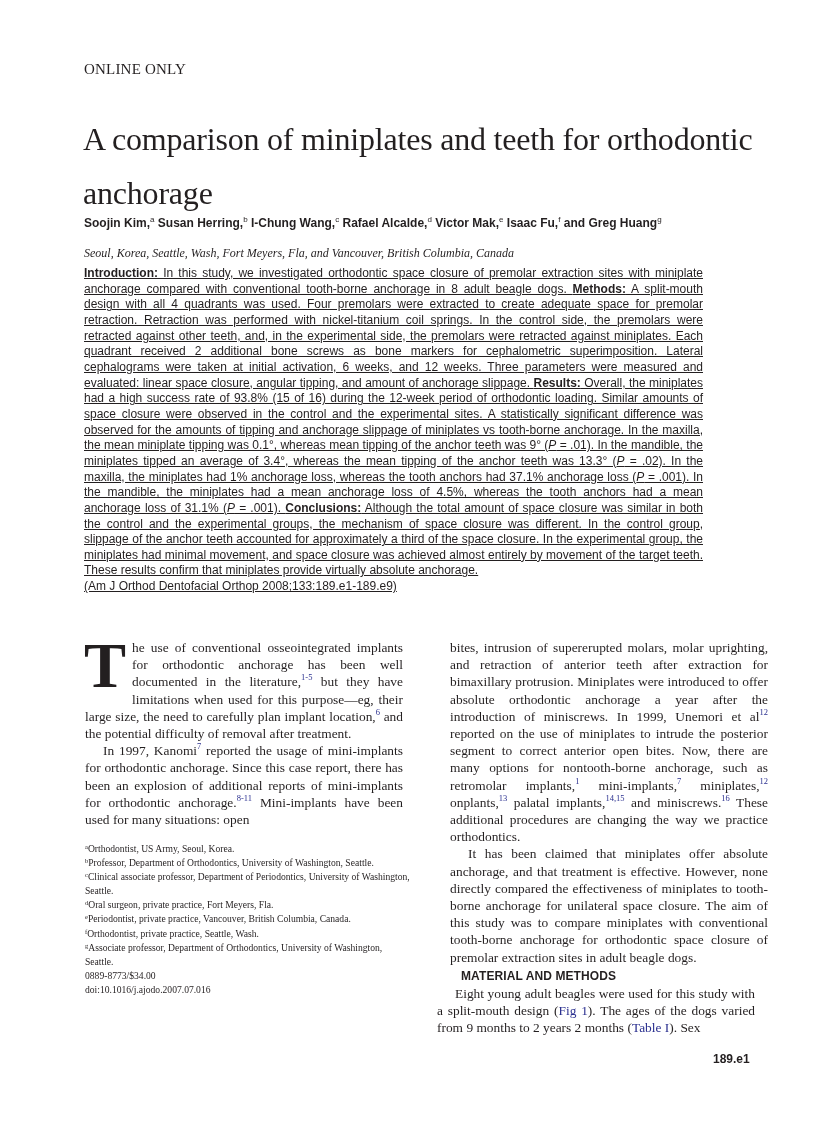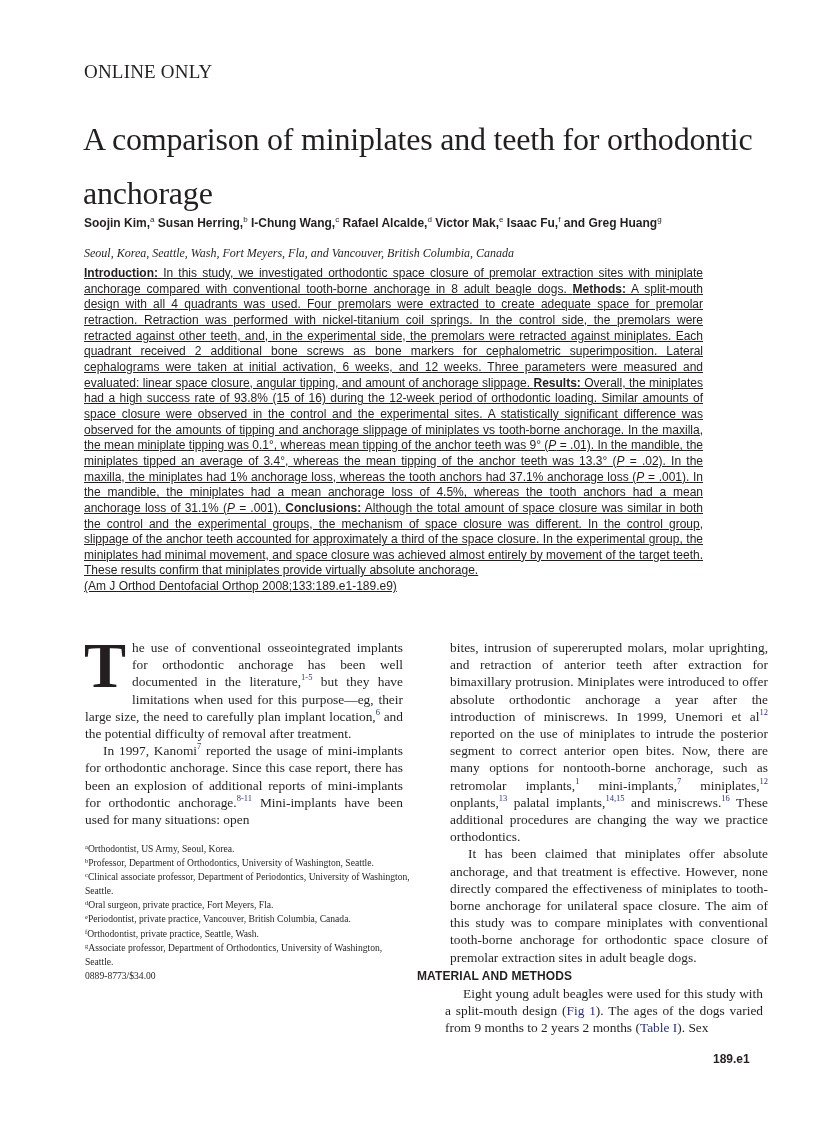--- a/index.html
+++ b/index.html
@@ -1,20 +1,20 @@
 <!DOCTYPE html>
 <html><head>
 <meta charset="utf-8">
 <style>
   html, body { margin: 0; padding: 0; background: #ffffff; }
   body { width: 838px; height: 1122px; position: relative; overflow: hidden; color: #231f20; }
   .serif { font-family: "Liberation Serif", "DejaVu Serif", serif; }
   .sans { font-family: "Liberation Sans", "DejaVu Sans", sans-serif; margin-top: 6px; }
 
-  .running-head { position: absolute; left: 84px; top: 61px; font-size: 19px; letter-spacing: 0.2px; }
+  .running-head { position: absolute; left: 84px; top: 61px; font-size: 15px; letter-spacing: 0.2px; }
   .title { position: absolute; left: 83px; top: 112px; width: 700px; font-size: 32px; line-height: 54px; font-weight: normal; margin: 0; letter-spacing: -0.2px; }
   .authors { position: absolute; left: 84px; top: 209px; width: 700px; font-size: 12px; font-weight: bold; white-space: nowrap; }
   .authors sup { font-size: 8px; font-weight: normal; vertical-align: 5px; }
   .affil { position: absolute; left: 84px; top: 229px; width: 700px; font-size: 12px; font-style: italic; margin-top: 17px; }
 
   .abstract { position: absolute; left: 84px; top: 260px; width: 619px; font-size: 12px; line-height: 15.65px; text-align: justify; text-decoration: underline; }
   .abstract b { font-weight: bold; }
   .abstract .p-ital { font-style: italic; }
 
   .col { position: absolute; top: 639px; width: 318px; font-size: 13.4px; line-height: 17.2px; text-align: justify; }
@@ -23,22 +23,22 @@
   .col p { margin: 0; }
   .col p.indent { text-indent: 18px; }
   .dropcap { float: left; font-size: 63px; line-height: 50px; margin: 2px 6px 0 -1px; height: 52px; font-weight: bold; }
   sup.ref { font-size: 8.5px; vertical-align: 6px; line-height: 0; color: #2a2f8f; }
   a.link, span.link { color: #2a2f8f; text-decoration: none; }
 
   .footnotes { position: absolute; left: 85px; top: 842px; width: 325px; font-size: 9.6px; line-height: 14.1px; }
   .footnotes div { margin: 0; }
   .footnotes sup { font-size: 6.5px; vertical-align: 3px; line-height: 0; }
 
-  .section-head { position: absolute; left: 417px; top: 963px; font-size: 12px; font-weight: bold; letter-spacing: 0.1px; }
-  .col-right-bottom { position: absolute; left: 437px; top: 985px; width: 318px; font-size: 13.4px; line-height: 17.2px; text-align: justify; margin-left: 8px; }
+  .section-head { position: absolute; left: 461px; top: 963px; font-size: 12px; font-weight: bold; letter-spacing: 0.1px; }
+  .col-right-bottom { position: absolute; left: 437px; top: 985px; width: 318px; font-size: 13.4px; line-height: 17.2px; text-align: justify; }
   .col-right-bottom p { margin: 0; text-indent: 18px; }
 
   .page-num { position: absolute; left: 713px; top: 1046px; font-size: 12px; font-weight: bold; }
 </style>
 </head>
 <body>
 
 <div class="running-head serif">ONLINE ONLY</div>
 
 <h1 class="title serif">A comparison of miniplates and teeth for orthodontic anchorage</h1>
@@ -64,20 +64,21 @@
 
 <div class="footnotes serif">
   <div><sup>a</sup><span>Orthodontist, US Army, Seoul, Korea.</span></div>
   <div><sup>b</sup><span>Professor, Department of Orthodontics, University of Washington, Seattle.</span></div>
   <div><sup>c</sup><span>Clinical associate professor, Department of Periodontics, University of Washington, Seattle.</span></div>
   <div><sup>d</sup><span>Oral surgeon, private practice, Fort Meyers, Fla.</span></div>
   <div><sup>e</sup><span>Periodontist, private practice, Vancouver, British Columbia, Canada.</span></div>
   <div><sup>f</sup><span>Orthodontist, private practice, Seattle, Wash.</span></div>
   <div><sup>g</sup><span>Associate professor, Department of Orthodontics, University of Washington, Seattle.</span></div>
   <div>0889-8773/$34.00</div>
+  <div>doi:10.1016/j.ajodo.2007.07.016</div>
 </div>
 
 <div class="col col-right serif">
   <p><span>bites, intrusion of supererupted molars, molar uprighting, and retraction of anterior teeth after extraction for bimaxillary protrusion. Miniplates were introduced to offer absolute orthodontic anchorage a year after the introduction of miniscrews. In 1999, Unemori et al</span><sup class="ref">12</sup><span> reported on the use of miniplates to intrude the posterior segment to correct anterior open bites. Now, there are many options for nontooth-borne anchorage, such as retromolar implants,</span><sup class="ref">1</sup><span> mini-implants,</span><sup class="ref">7</sup><span> miniplates,</span><sup class="ref">12</sup><span> onplants,</span><sup class="ref">13</sup><span> palatal implants,</span><sup class="ref">14,15</sup><span> and miniscrews.</span><sup class="ref">16</sup><span> These additional procedures are changing the way we practice orthodontics.</span></p>
   <p class="indent">It has been claimed that miniplates offer absolute anchorage, and that treatment is effective. However, none directly compared the effectiveness of miniplates to tooth-borne anchorage for unilateral space closure. The aim of this study was to compare miniplates with conventional tooth-borne anchorage for orthodontic space closure of premolar extraction sites in adult beagle dogs.</p>
 </div>
 
 <div class="section-head sans">MATERIAL AND METHODS</div>
 
 <div class="col-right-bottom serif">

